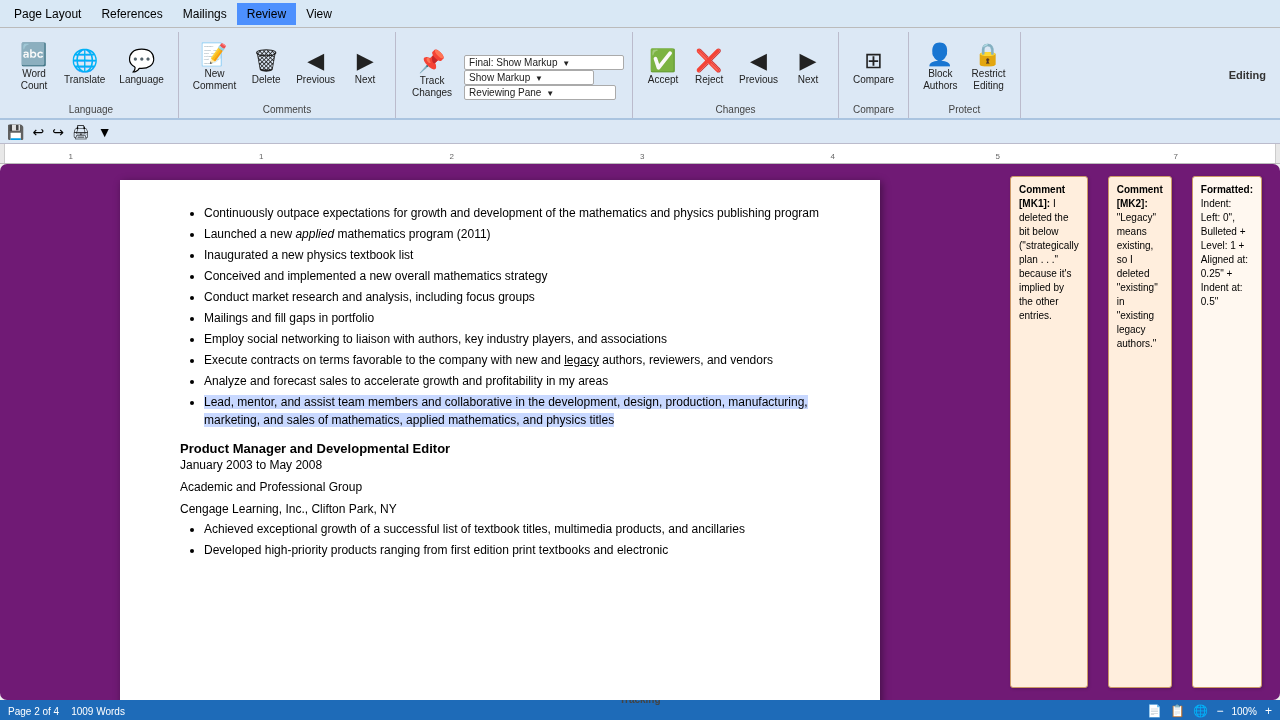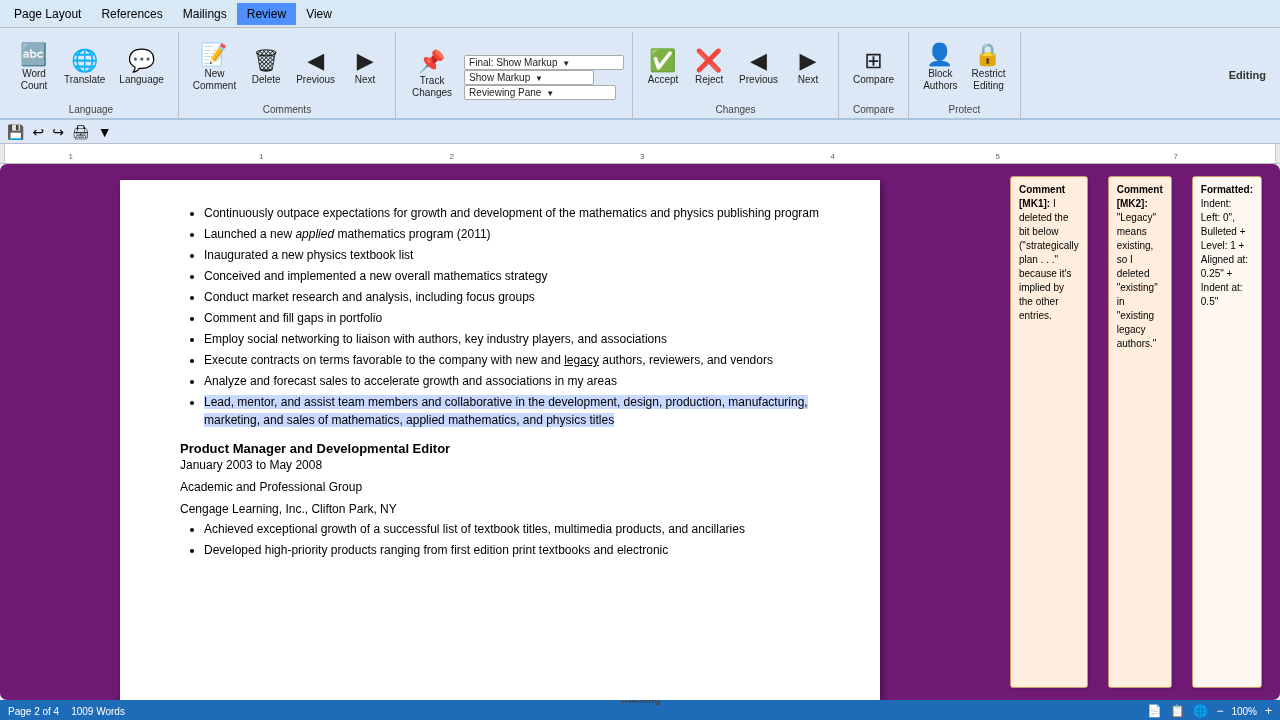--- a/index.html
+++ b/index.html
@@ -394,26 +394,26 @@
     <div class="doc-page">
 
       <ul class="doc-list">
         <li>Continuously outpace expectations for growth and development of the mathematics and physics publishing program</li>
         <li>
           Launched a new <span class="italic">applied</span> mathematics program (2011)
         </li>
         <li>Inaugurated a new physics textbook list</li>
         <li>Conceived and implemented a new overall mathematics strategy</li>
         <li>Conduct market research and analysis, including focus groups</li>
-        <li>Comment and fill gaps in portfolio</li>
+        <li>Mailings and fill gaps in portfolio</li>
         <li>Employ social networking to liaison with authors, key industry players, and associations</li>
         <li>
           Execute contracts on terms favorable to the company with new and <span class="underline">legacy</span> authors, reviewers, and vendors
         </li>
-        <li>Analyze and forecast sales to accelerate growth and associations in my areas</li>
+        <li>Analyze and forecast sales to accelerate growth and profitability in my areas</li>
         <li>
           <span class="track-highlight">Lead, mentor, and assist team members and collaborative in the development, design, production, manufacturing, marketing, and sales of mathematics, applied mathematics, and physics titles</span>
         </li>
       </ul>
 
       <div class="section-title">Product Manager and Developmental Editor</div>
       <div style="font-size:12px;margin-bottom:8px;">January 2003 to May 2008</div>
 
       <div style="font-size:12px;margin-bottom:8px;">Academic and Professional Group</div>
       <div style="font-size:12px;">Cengage Learning, Inc., Clifton Park, NY</div>

